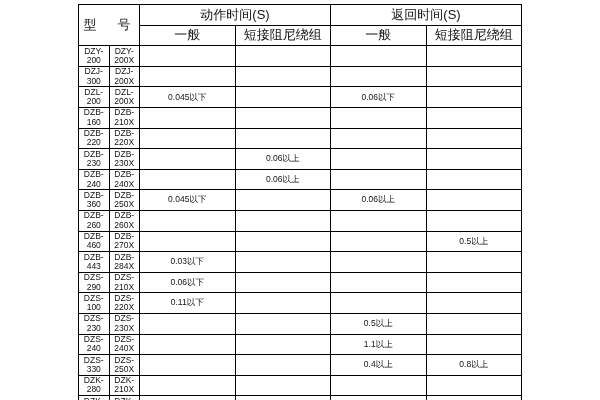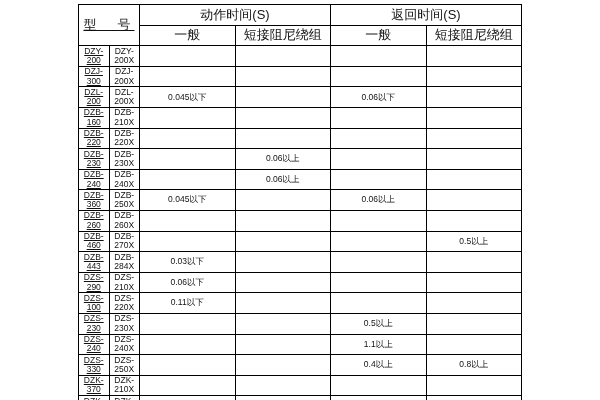--- a/index.html
+++ b/index.html
@@ -34,21 +34,21 @@
     text-align: center;
     vertical-align: middle;
     padding: 0;
     height: 19.6px;
     line-height: 1.1;
     color: #111111;
   }
   table.spec th {
     font-size: 13px;
   }
-  .col-model-a { width: 60px; text-decoration: underline; }
+  .col-model-a { width: 60px; }
   .col-model-b { width: 72px; }
   .col-t1 { width: 72px; }
   .col-t2 { width: 80px; }
   .col-t3 { width: 72px; }
   .col-t4 { width: 80px; }
   .hdr-group { font-size: 9px; }
   .hdr-model { letter-spacing: 4px; }
   .blank { }
 </style>
 </head>
@@ -192,21 +192,21 @@
         </tr>
         <tr>
           <td class="col-model-a">DZS-330</td>
           <td class="col-model-b">DZS-250X</td>
           <td class="col-t1 blank"></td>
           <td class="col-t2 blank"></td>
           <td class="col-t3">0.4以上</td>
           <td class="col-t4">0.8以上</td>
         </tr>
         <tr>
-          <td class="col-model-a">DZK-370</td>
+          <td class="col-model-a">DZK-280</td>
           <td class="col-model-b">DZK-210X</td>
           <td class="col-t1 blank"></td>
           <td class="col-t2 blank"></td>
           <td class="col-t3 blank"></td>
           <td class="col-t4 blank"></td>
         </tr>
         <tr>
           <td class="col-model-a">DZK-220</td>
           <td class="col-model-b">DZK-220X</td>
           <td class="col-t1">0.015以下</td>

